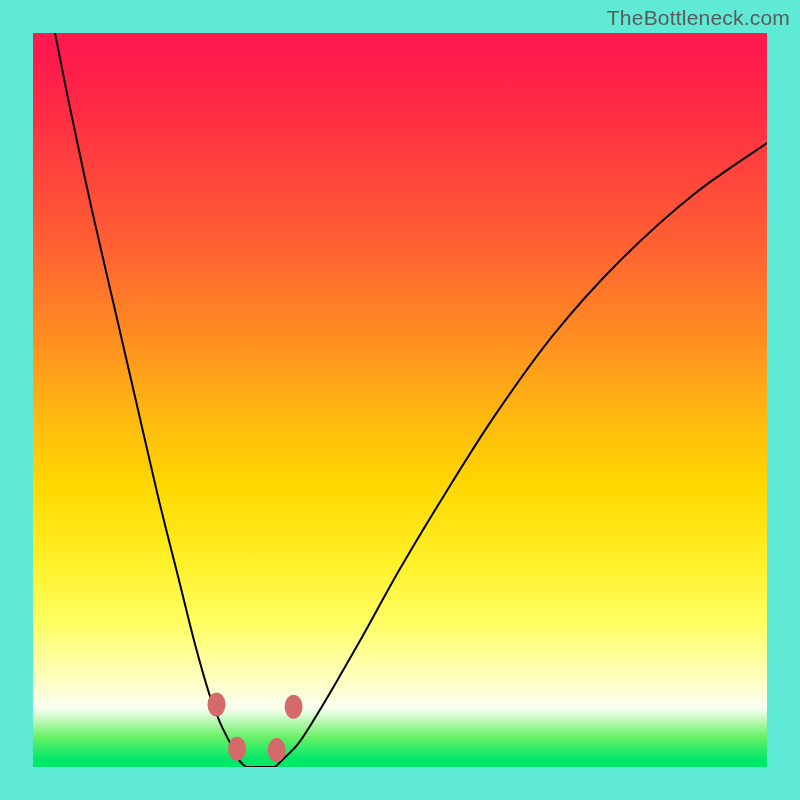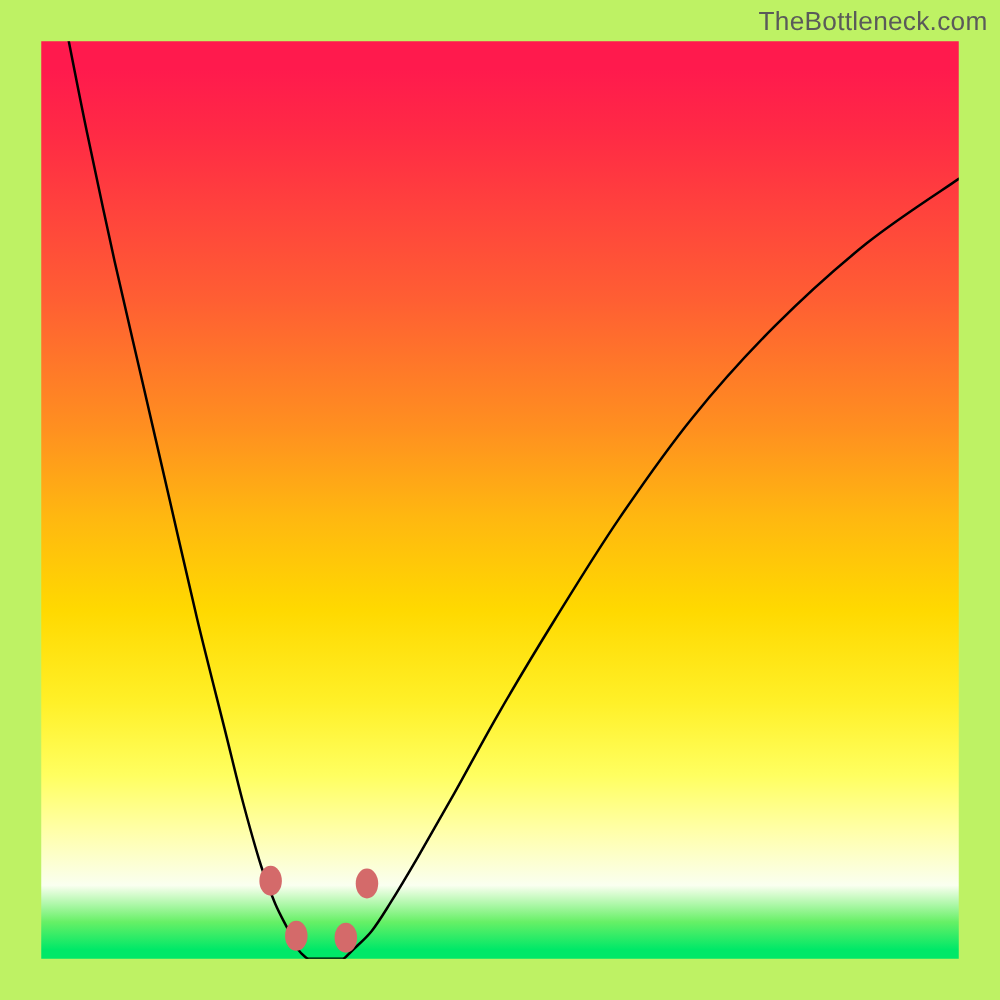--- a/index.html
+++ b/index.html
@@ -10,21 +10,21 @@
     overflow: hidden;
     background: #000;
     font-family: Arial, Helvetica, sans-serif;
   }
   .frame {
     position: absolute;
     left: 0;
     top: 0;
     width: 800px;
     height: 800px;
-    background: #bef264;
+    background: #5eead4;
   }
   .plot {
     position: absolute;
     left: 33px;
     top: 33px;
     width: 734px;
     height: 734px;
     
     background: linear-gradient(to bottom,
       #ff1a4d 0%,

